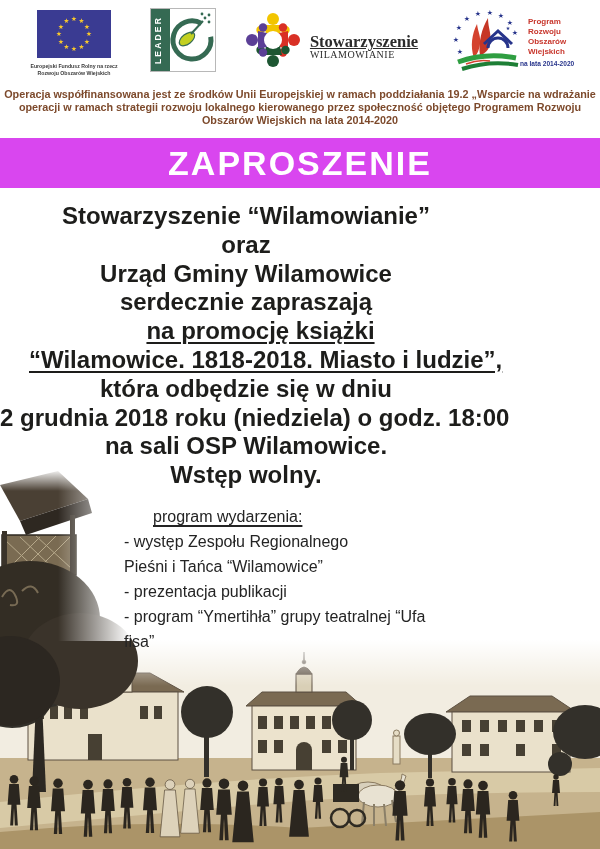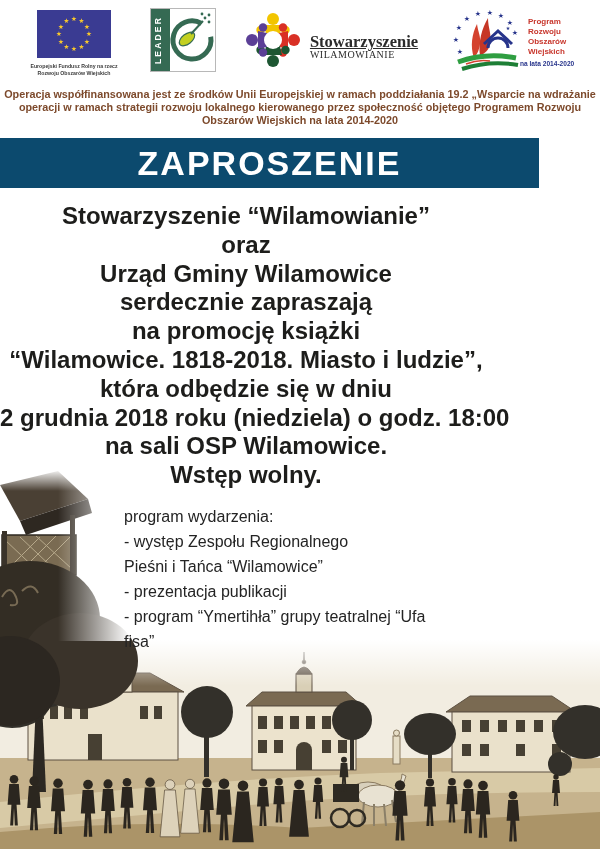--- a/index.html
+++ b/index.html
@@ -10,28 +10,28 @@
          justify-content:center;align-items:flex-start;gap:26px;}
   .logo-wil{display:flex;align-items:center;gap:6px;}
   .wil-text{font-family:"Liberation Serif",serif;color:#2b2b2b;line-height:1.05;padding-top:14px;}
   .wil-l1{font-size:16.5px;font-weight:bold;text-decoration:underline;}
   .wil-l2{font-size:10px;letter-spacing:.5px;}
   
   .disclaimer{position:absolute;top:88px;left:0;width:600px;text-align:center;
               font-size:10.8px;line-height:13px;font-weight:600;color:#7d4a2c;}
   .disclaimer div{white-space:nowrap;}
   
-  .banner{position:absolute;top:138px;left:0;width:539px;height:50px;background:#0c4a6e;
+  .banner{position:absolute;top:138px;left:0;width:600px;height:50px;background:#d946ef;
           display:flex;align-items:center;justify-content:center;}
   .banner span{color:#ffffff;font-size:34px;font-weight:bold;letter-spacing:2px;}
   
   .invitation{position:absolute;top:202px;left:0;width:492px;text-align:center;
               color:#1d1d1b;font-weight:bold;font-size:24px;line-height:28.8px;z-index:2;}
   .invitation div{white-space:nowrap;}
-  .u{text-decoration-thickness:1.5px;text-underline-offset:3px;}
+  .u{text-decoration:underline;text-decoration-thickness:1.5px;text-underline-offset:3px;margin-left:29px;}
   
   .program{position:absolute;top:504px;left:124px;width:470px;color:#242424;
            font-size:16px;line-height:25px;z-index:2;}
   .program div{white-space:nowrap;}
   
   .photo{position:absolute;left:0;bottom:0;width:600px;height:380px;z-index:1;}
 </style>
 </head>
 <body>
 

